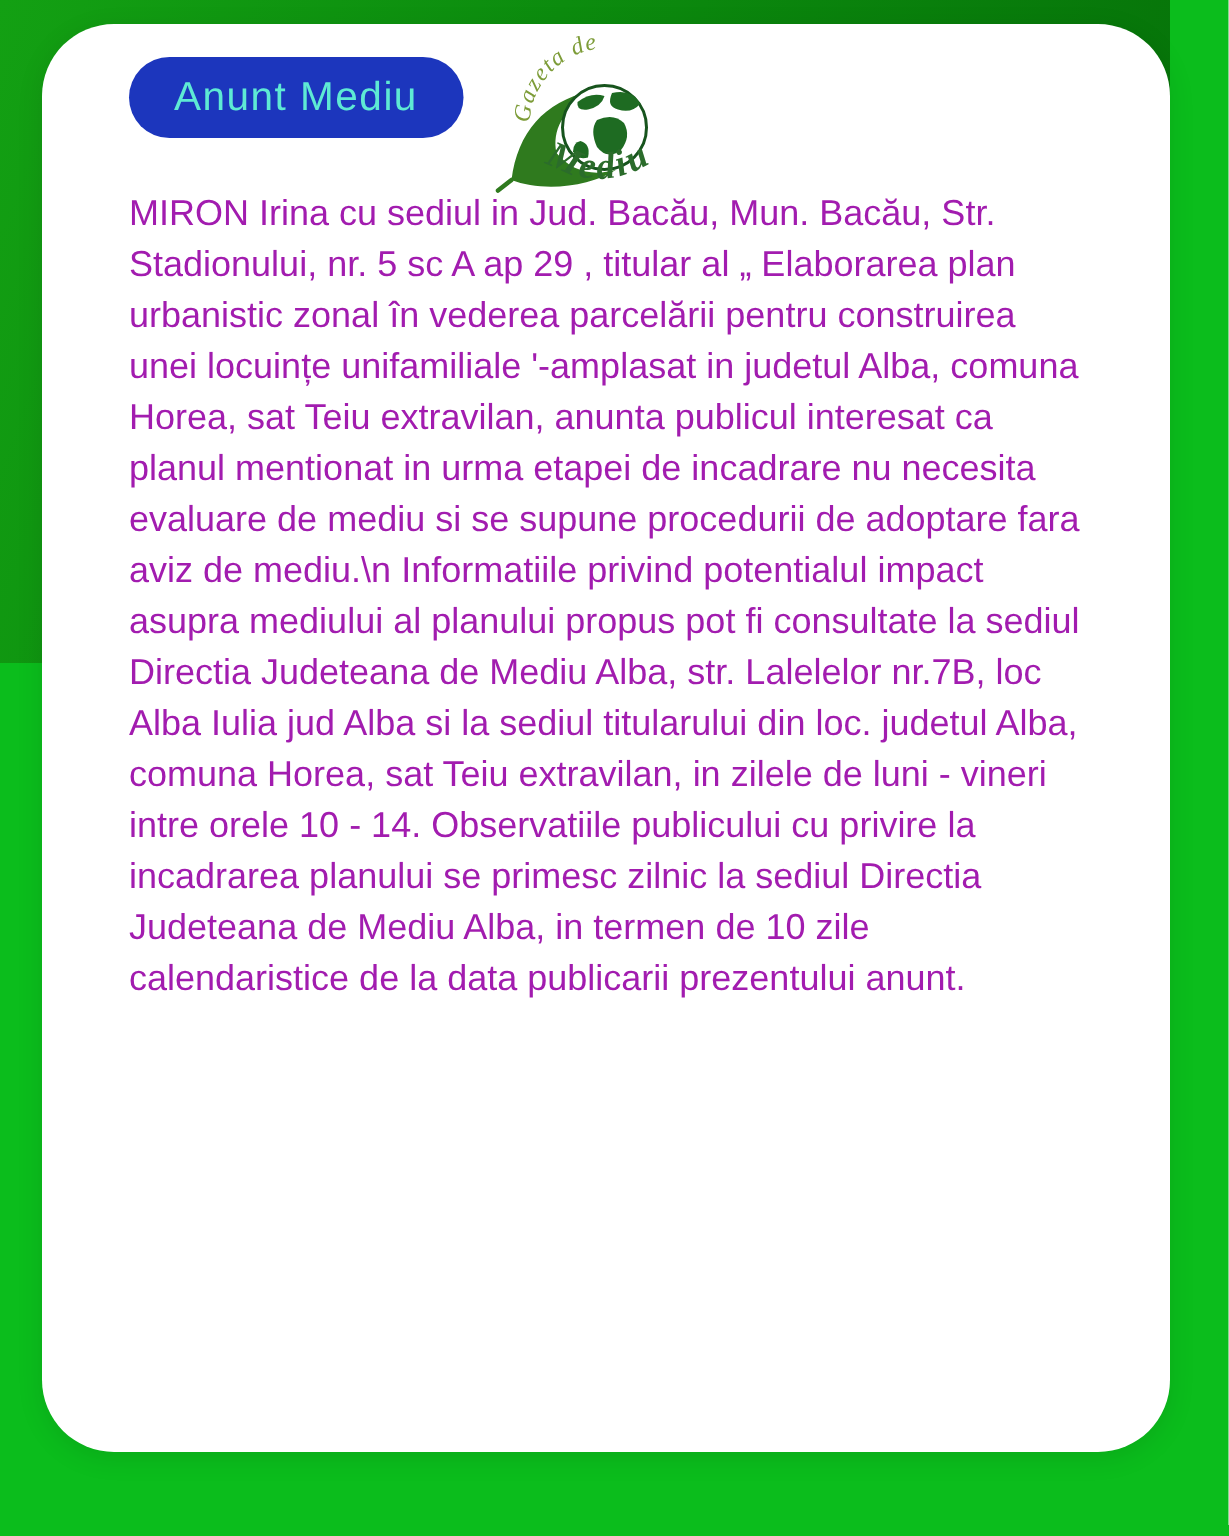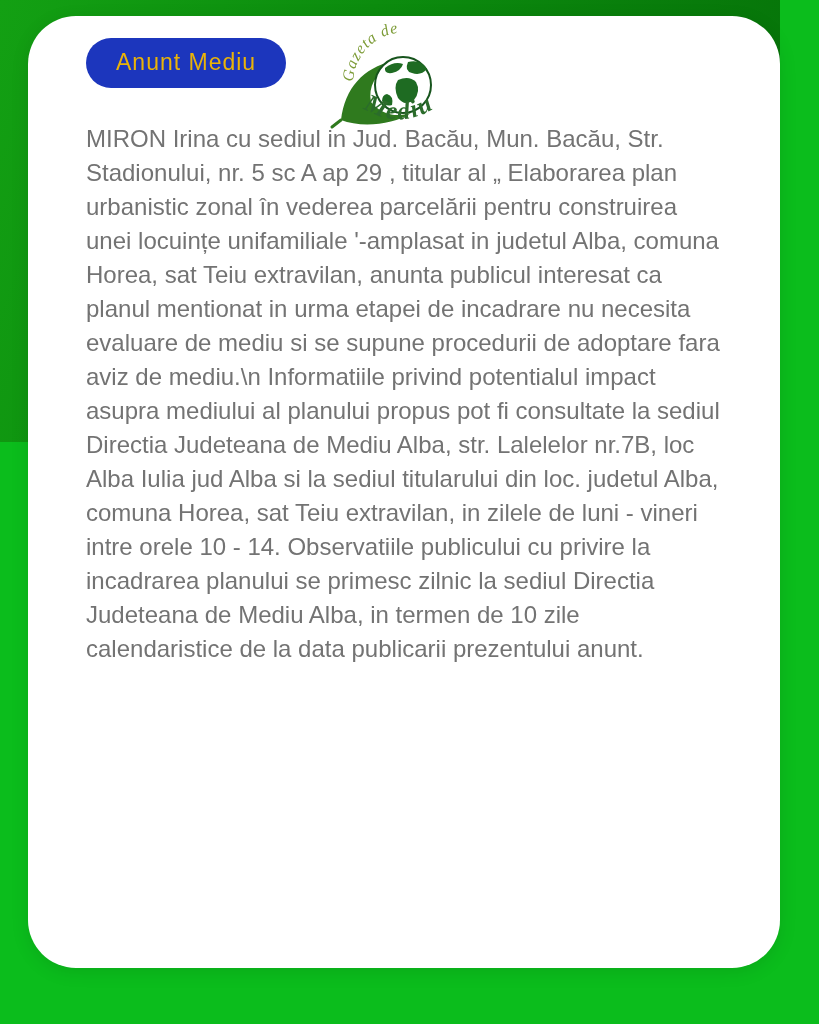--- a/index.html
+++ b/index.html
@@ -26,22 +26,22 @@
     width: 752px; height: 952px;
     box-sizing: border-box;
     background: #ffffff;
     border-radius: 48px;
     padding: 22px 56px 0 58px;
     box-shadow: 0 4px 18px rgba(0,0,0,0.10);
   }
   .badge {
     display: inline-block;
     background: #1c36bd;
-    color: #eab308;
-    font-size: 23px;
+    color: #5eead4;
+    font-size: 27px;
     letter-spacing: 1px;
     padding: 11px 30px 12px;
     border-radius: 30px;
     border: none;
     cursor: pointer;
     font-family: "Liberation Sans", sans-serif;
   }
   .logo {
     position: absolute;
     top: 8px;
@@ -61,21 +61,21 @@
     line-height: 48px;
     font-weight: bold;
     color: #1e2c60;
     letter-spacing: 0.2px;
   }
   .article-body {
     margin: 34px 0 0 0;
     max-width: 660px;
     font-size: 24px;
     line-height: 34px;
-    color: #737373;
+    color: #a21caf;
   }
 </style>
 </head>
 <body>
 
 <div class="stage">
   <div class="top-band"></div>
 
   <div class="card">
 

